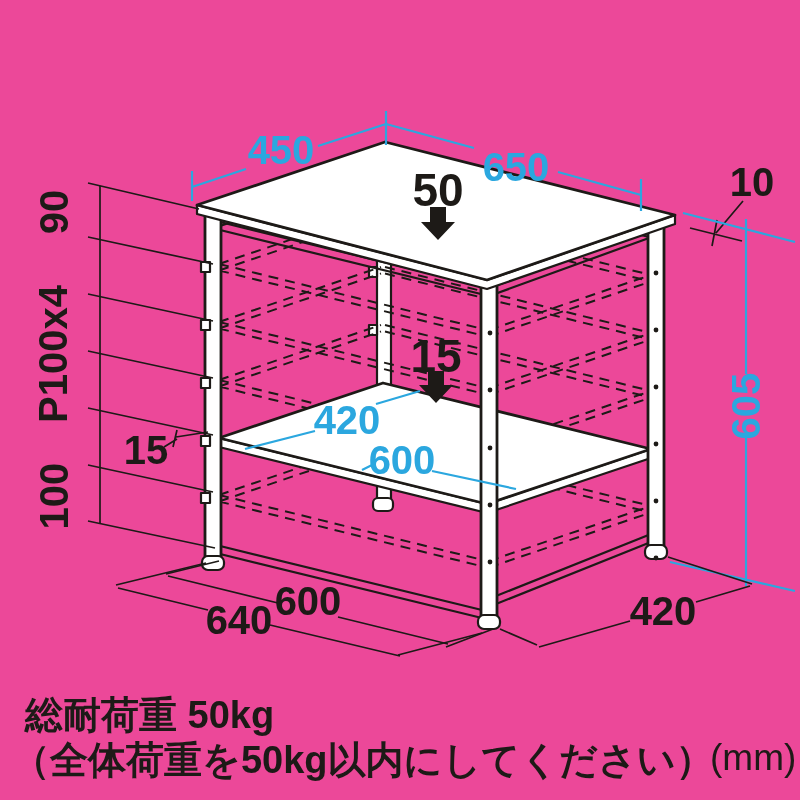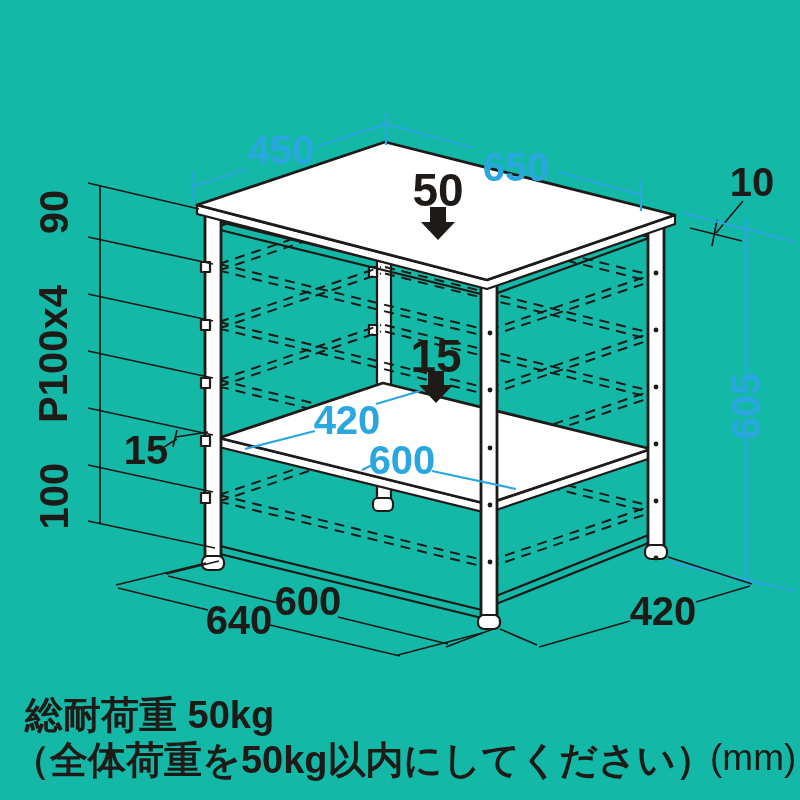--- a/index.html
+++ b/index.html
@@ -1,16 +1,16 @@
 <!DOCTYPE html>
 <html><head>
 <meta charset="utf-8">
 <style>
   html,body{margin:0;padding:0;background:#ffffff;}
-  .stage{position:relative;width:800px;height:800px;background:#14b8a6;overflow:hidden;}
+  .stage{position:relative;width:800px;height:800px;background:#ec4899;overflow:hidden;}
   svg{display:block;}
   text{font-family:"Liberation Sans", sans-serif;}
   .dim-num{font-weight:bold;font-size:40px;fill:#1D1A17;}
   .dim-num-cyan{font-weight:bold;font-size:40px;fill:#2BA7DF;}
   .load-num{font-weight:bold;font-size:46px;fill:#1D1A17;}
   .note-text{font-weight:bold;font-size:38px;fill:#1D1A17;}
   .unit-text{font-size:37px;fill:#1D1A17;}
   .outline{stroke:#1D1A17;stroke-width:2.8;fill:none;stroke-linejoin:round;stroke-linecap:round;}
   .outline-thin{stroke:#1D1A17;stroke-width:2.2;fill:none;stroke-linejoin:round;}
   .whitefill{fill:#ffffff;}

